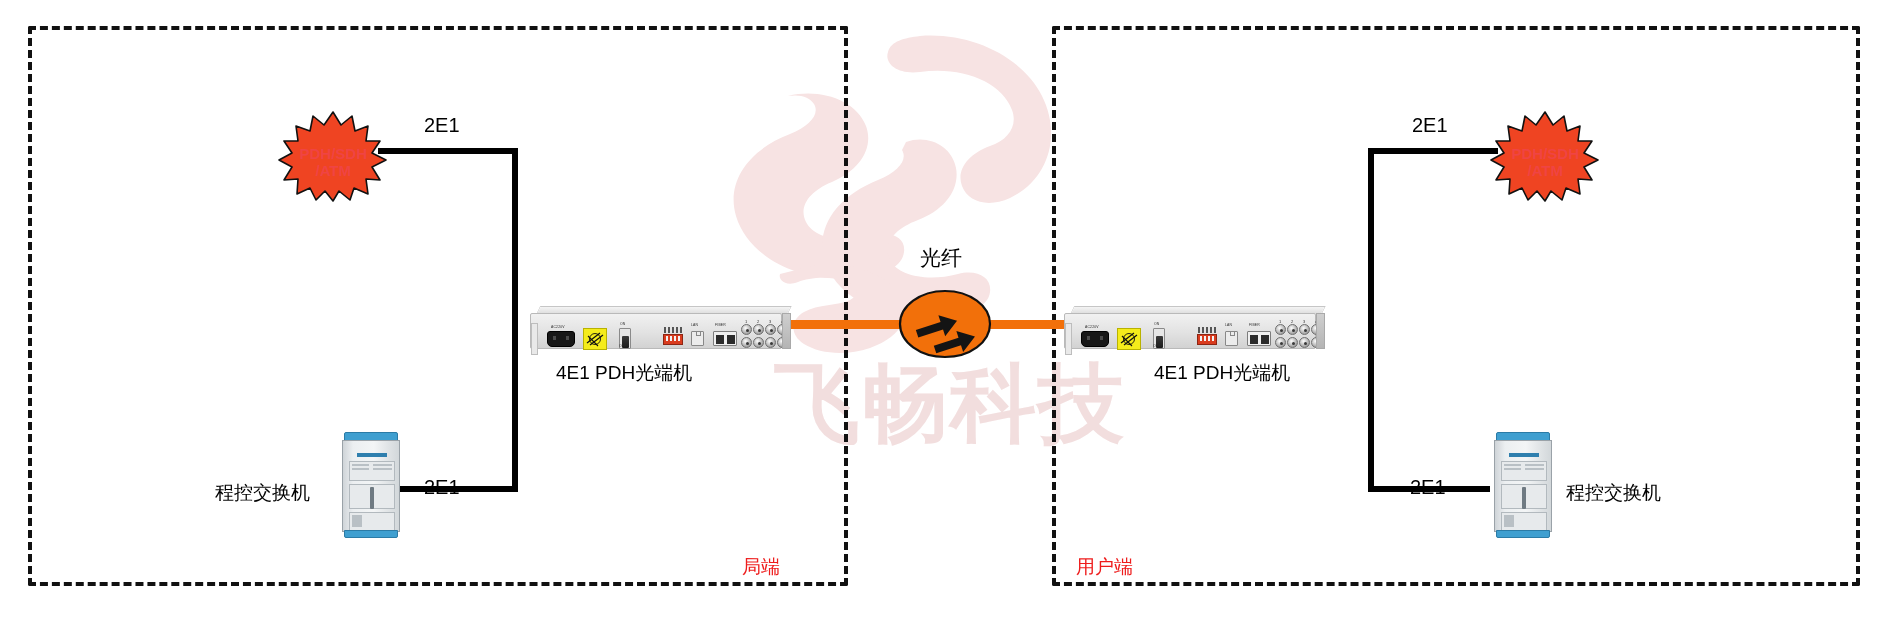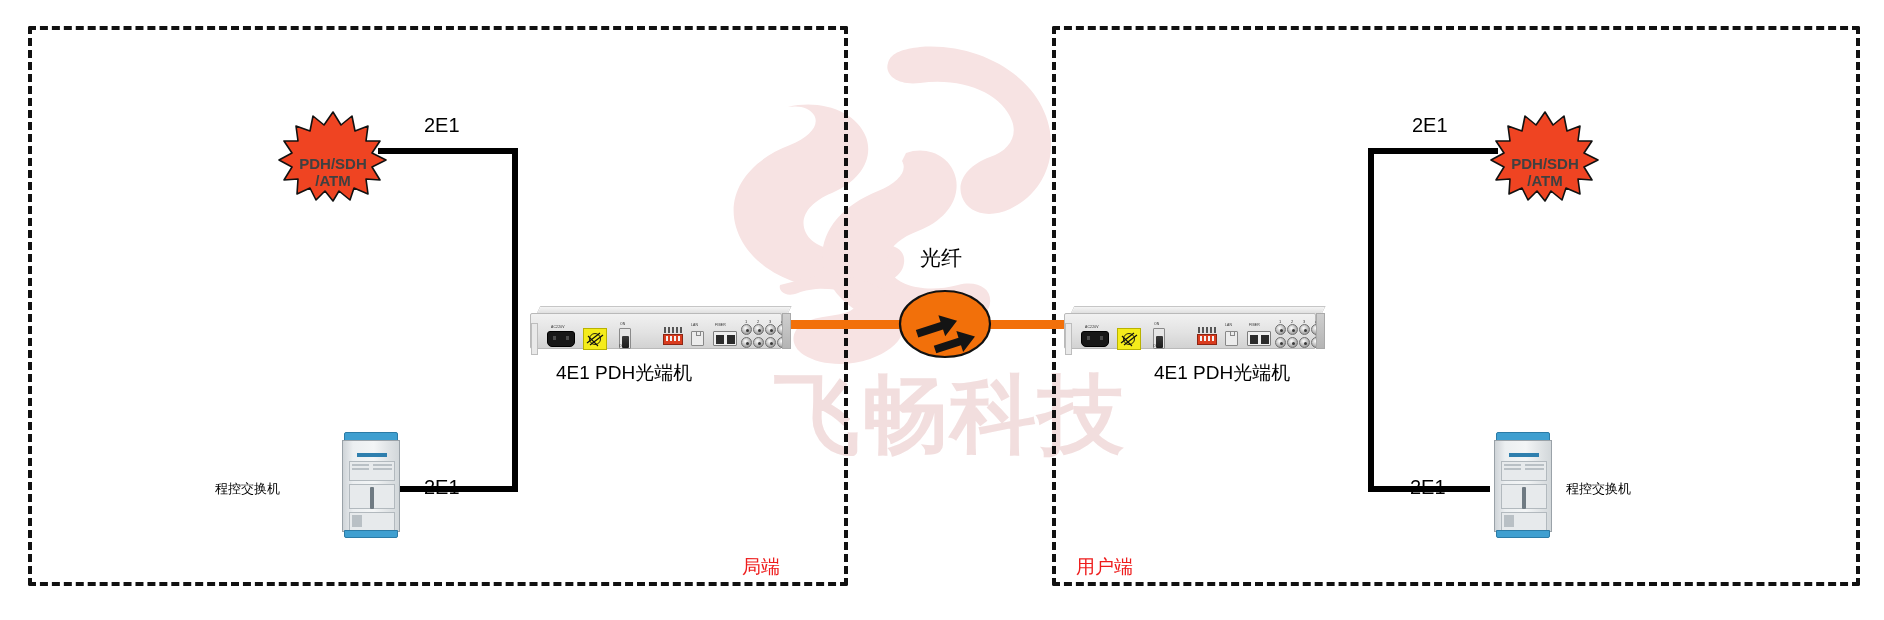--- a/index.html
+++ b/index.html
@@ -5,21 +5,21 @@
   html,body{margin:0;padding:0;}
   body{
     width:1884px;height:620px;background:#ffffff;overflow:hidden;
     font-family:"Liberation Sans","DejaVu Sans",sans-serif;
     position:relative;
   }
   .stage{position:absolute;left:0;top:0;width:1884px;height:620px;}
 
   
   .watermark{
-    position:absolute;left:630px;top:41px;width:640px;height:560px;
+    position:absolute;left:630px;top:30px;width:640px;height:560px;
     pointer-events:none;user-select:none;z-index:0;
   }
   .wm-logo{position:absolute;left:40px;top:0px;width:420px;height:330px;opacity:1;}
   .wm-text{
     position:absolute;left:0px;top:330px;width:640px;text-align:center;
     color:#f2dede;font-size:86px;font-weight:bold;letter-spacing:2px;
     font-family:"Liberation Sans","DejaVu Sans",sans-serif;line-height:1;
   }
   .wm-sub{
     position:absolute;left:0px;top:440px;width:640px;text-align:center;
@@ -42,23 +42,23 @@
 
   
   .line{position:absolute;background:#000;z-index:4;}
   .h{height:6px;}
   .v{width:6px;}
 
   
   .burst{position:absolute;width:110px;height:92px;z-index:5;}
   .burst svg{display:block;width:110px;height:92px;}
   .burst-label{
-    position:absolute;left:0;top:16px;width:110px;height:92px;z-index:6;
+    position:absolute;left:0;top:6px;width:110px;height:92px;z-index:6;
     display:flex;flex-direction:column;align-items:center;justify-content:center;
-    color:#404040;font-size:15px;font-weight:bold;line-height:1.15;
+    color:#ef4444;font-size:15px;font-weight:bold;line-height:1.15;
     text-align:center;pointer-events:none;
     font-family:"Liberation Sans","DejaVu Sans",sans-serif;
   }
 
   
   .device{position:absolute;width:260px;height:44px;z-index:5;}
   .dev-top{
     position:absolute;left:8px;top:0;width:252px;height:8px;
     background:linear-gradient(#f4f4f4,#dcdcdc);
     border:1px solid #c6c6c6;border-bottom:none;
@@ -138,21 +138,21 @@
 
   
   .cabinet{position:absolute;width:58px;height:106px;z-index:5;}
   .cab-top{position:absolute;left:2px;top:0;width:54px;height:9px;background:#3f9fd0;border:1px solid #2b7ba6;box-sizing:border-box;border-radius:2px 2px 0 0;}
   .cab-body{position:absolute;left:0;top:8px;width:58px;height:92px;background:linear-gradient(90deg,#cfd4d8 0%,#eceff1 18%,#f3f5f6 55%,#d2d7da 100%);border:1px solid #9aa2a8;box-sizing:border-box;}
   .cab-base{position:absolute;left:2px;top:98px;width:54px;height:8px;background:#3f9fd0;border:1px solid #2b7ba6;box-sizing:border-box;border-radius:0 0 2px 2px;}
   .cab-brand{position:absolute;left:14px;top:12px;width:30px;height:4px;background:#2f7fae;}
   .cab-panel{position:absolute;background:#e7eaec;border:1px solid #b2b9be;box-sizing:border-box;}
   .cab-slot{position:absolute;background:#b9c0c5;}
   .cab-handle{position:absolute;width:4px;height:22px;background:#6f7a82;border-radius:1px;}
-  .cab-caption{position:absolute;font-size:13px;color:#000;white-space:nowrap;z-index:6;font-family:"Liberation Sans","DejaVu Sans",sans-serif;}
+  .cab-caption{position:absolute;font-size:19px;color:#000;white-space:nowrap;z-index:6;font-family:"Liberation Sans","DejaVu Sans",sans-serif;}
 
   
   .fiber-line{position:absolute;height:9px;background:#f2700a;z-index:3;}
   .fiber-node{position:absolute;width:94px;height:70px;z-index:5;}
   .fiber-node svg{display:block;}
   .fiber-caption{position:absolute;font-size:21px;color:#000;white-space:nowrap;z-index:6;font-family:"Liberation Sans","DejaVu Sans",sans-serif;}
 
   .e1-label{position:absolute;font-size:20px;color:#000;white-space:nowrap;z-index:6;font-family:"Liberation Sans","DejaVu Sans",sans-serif;}
 </style>
 </head>

